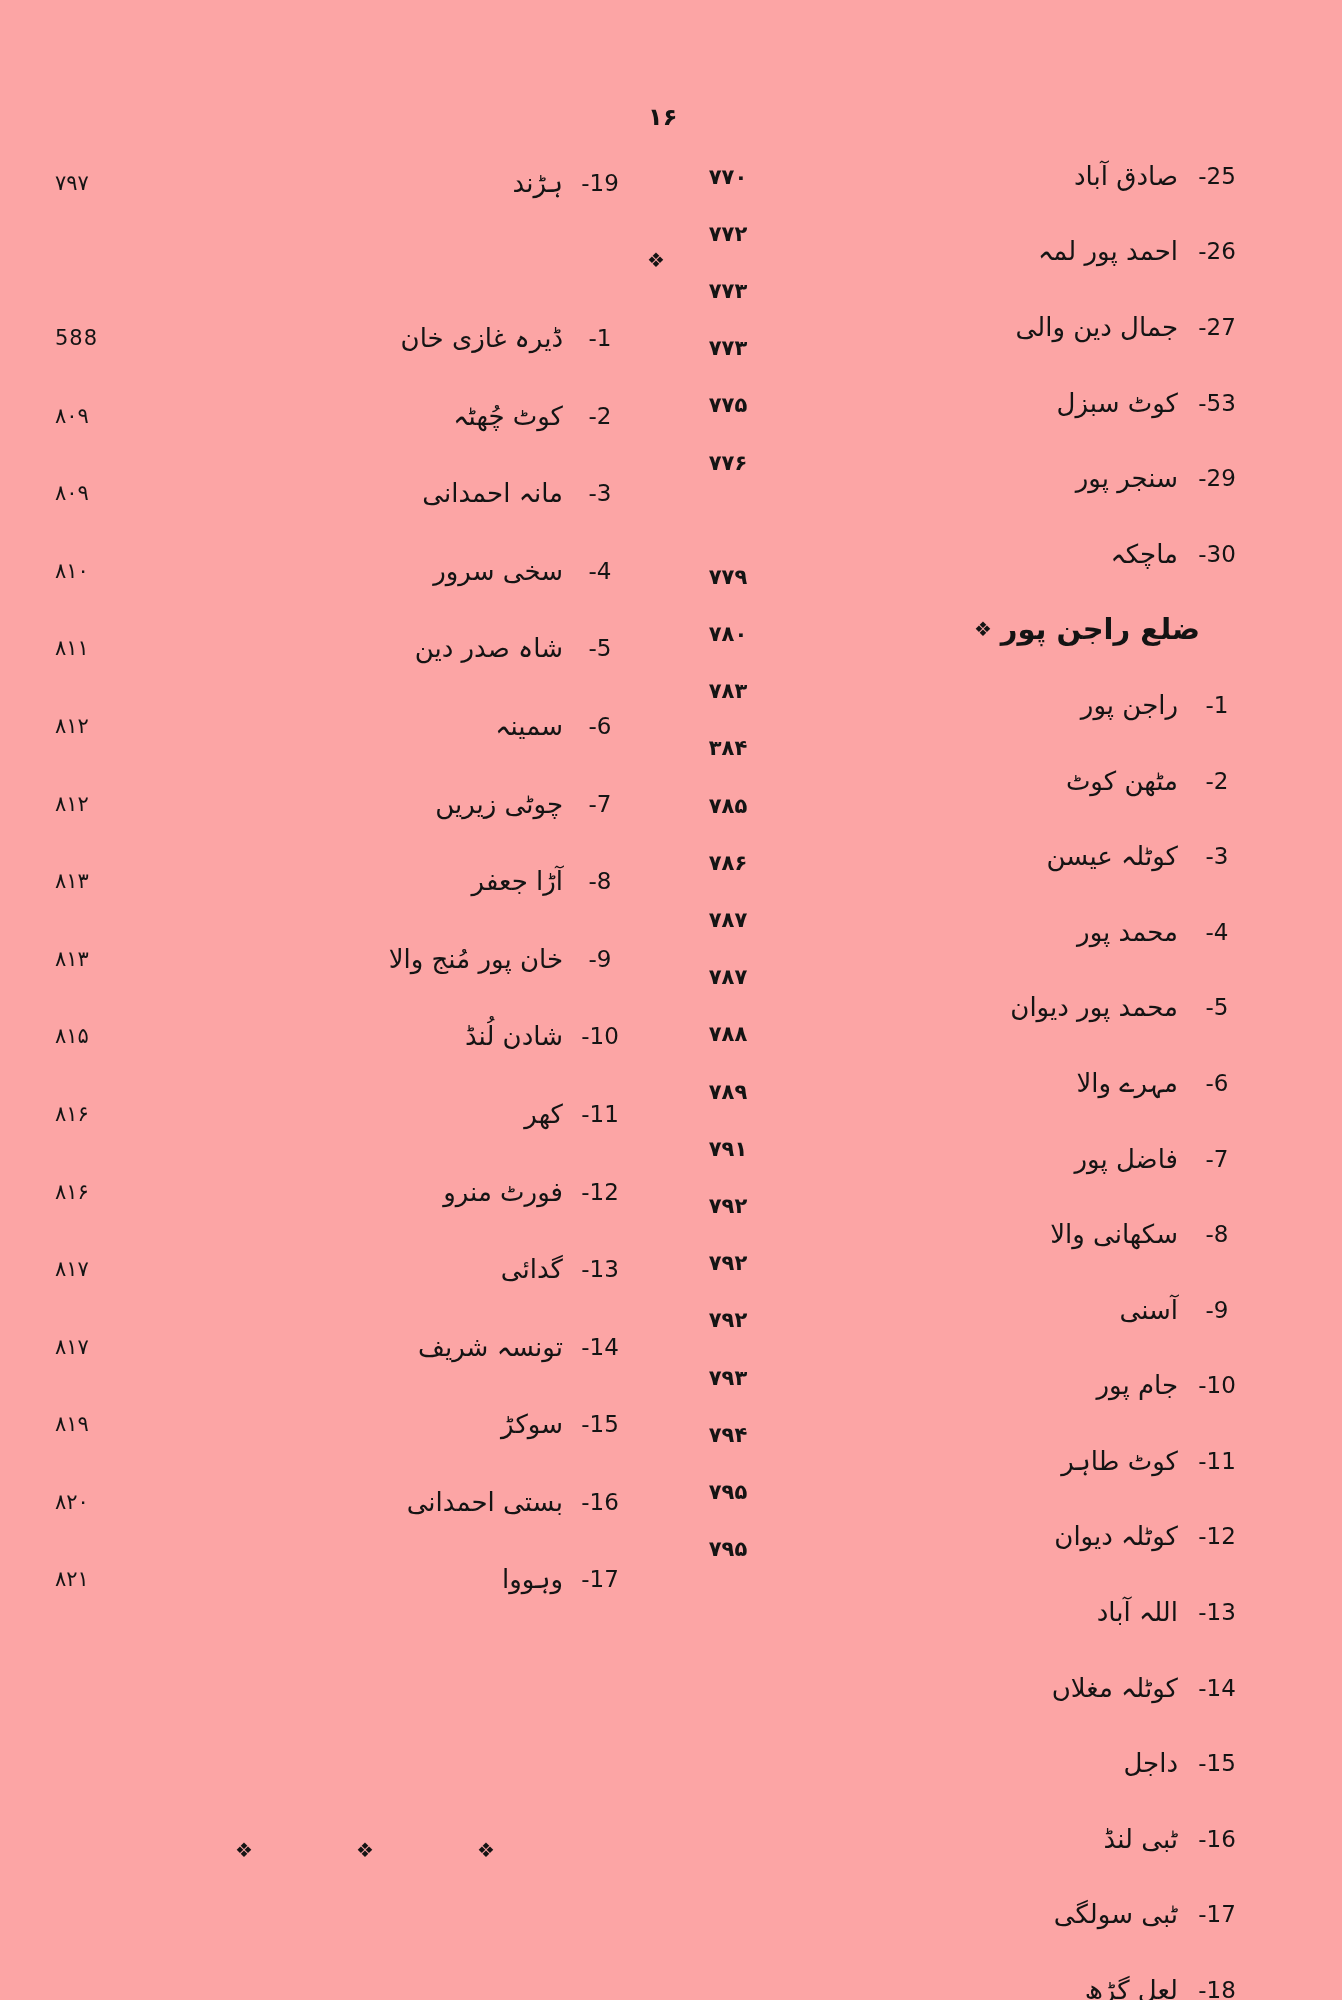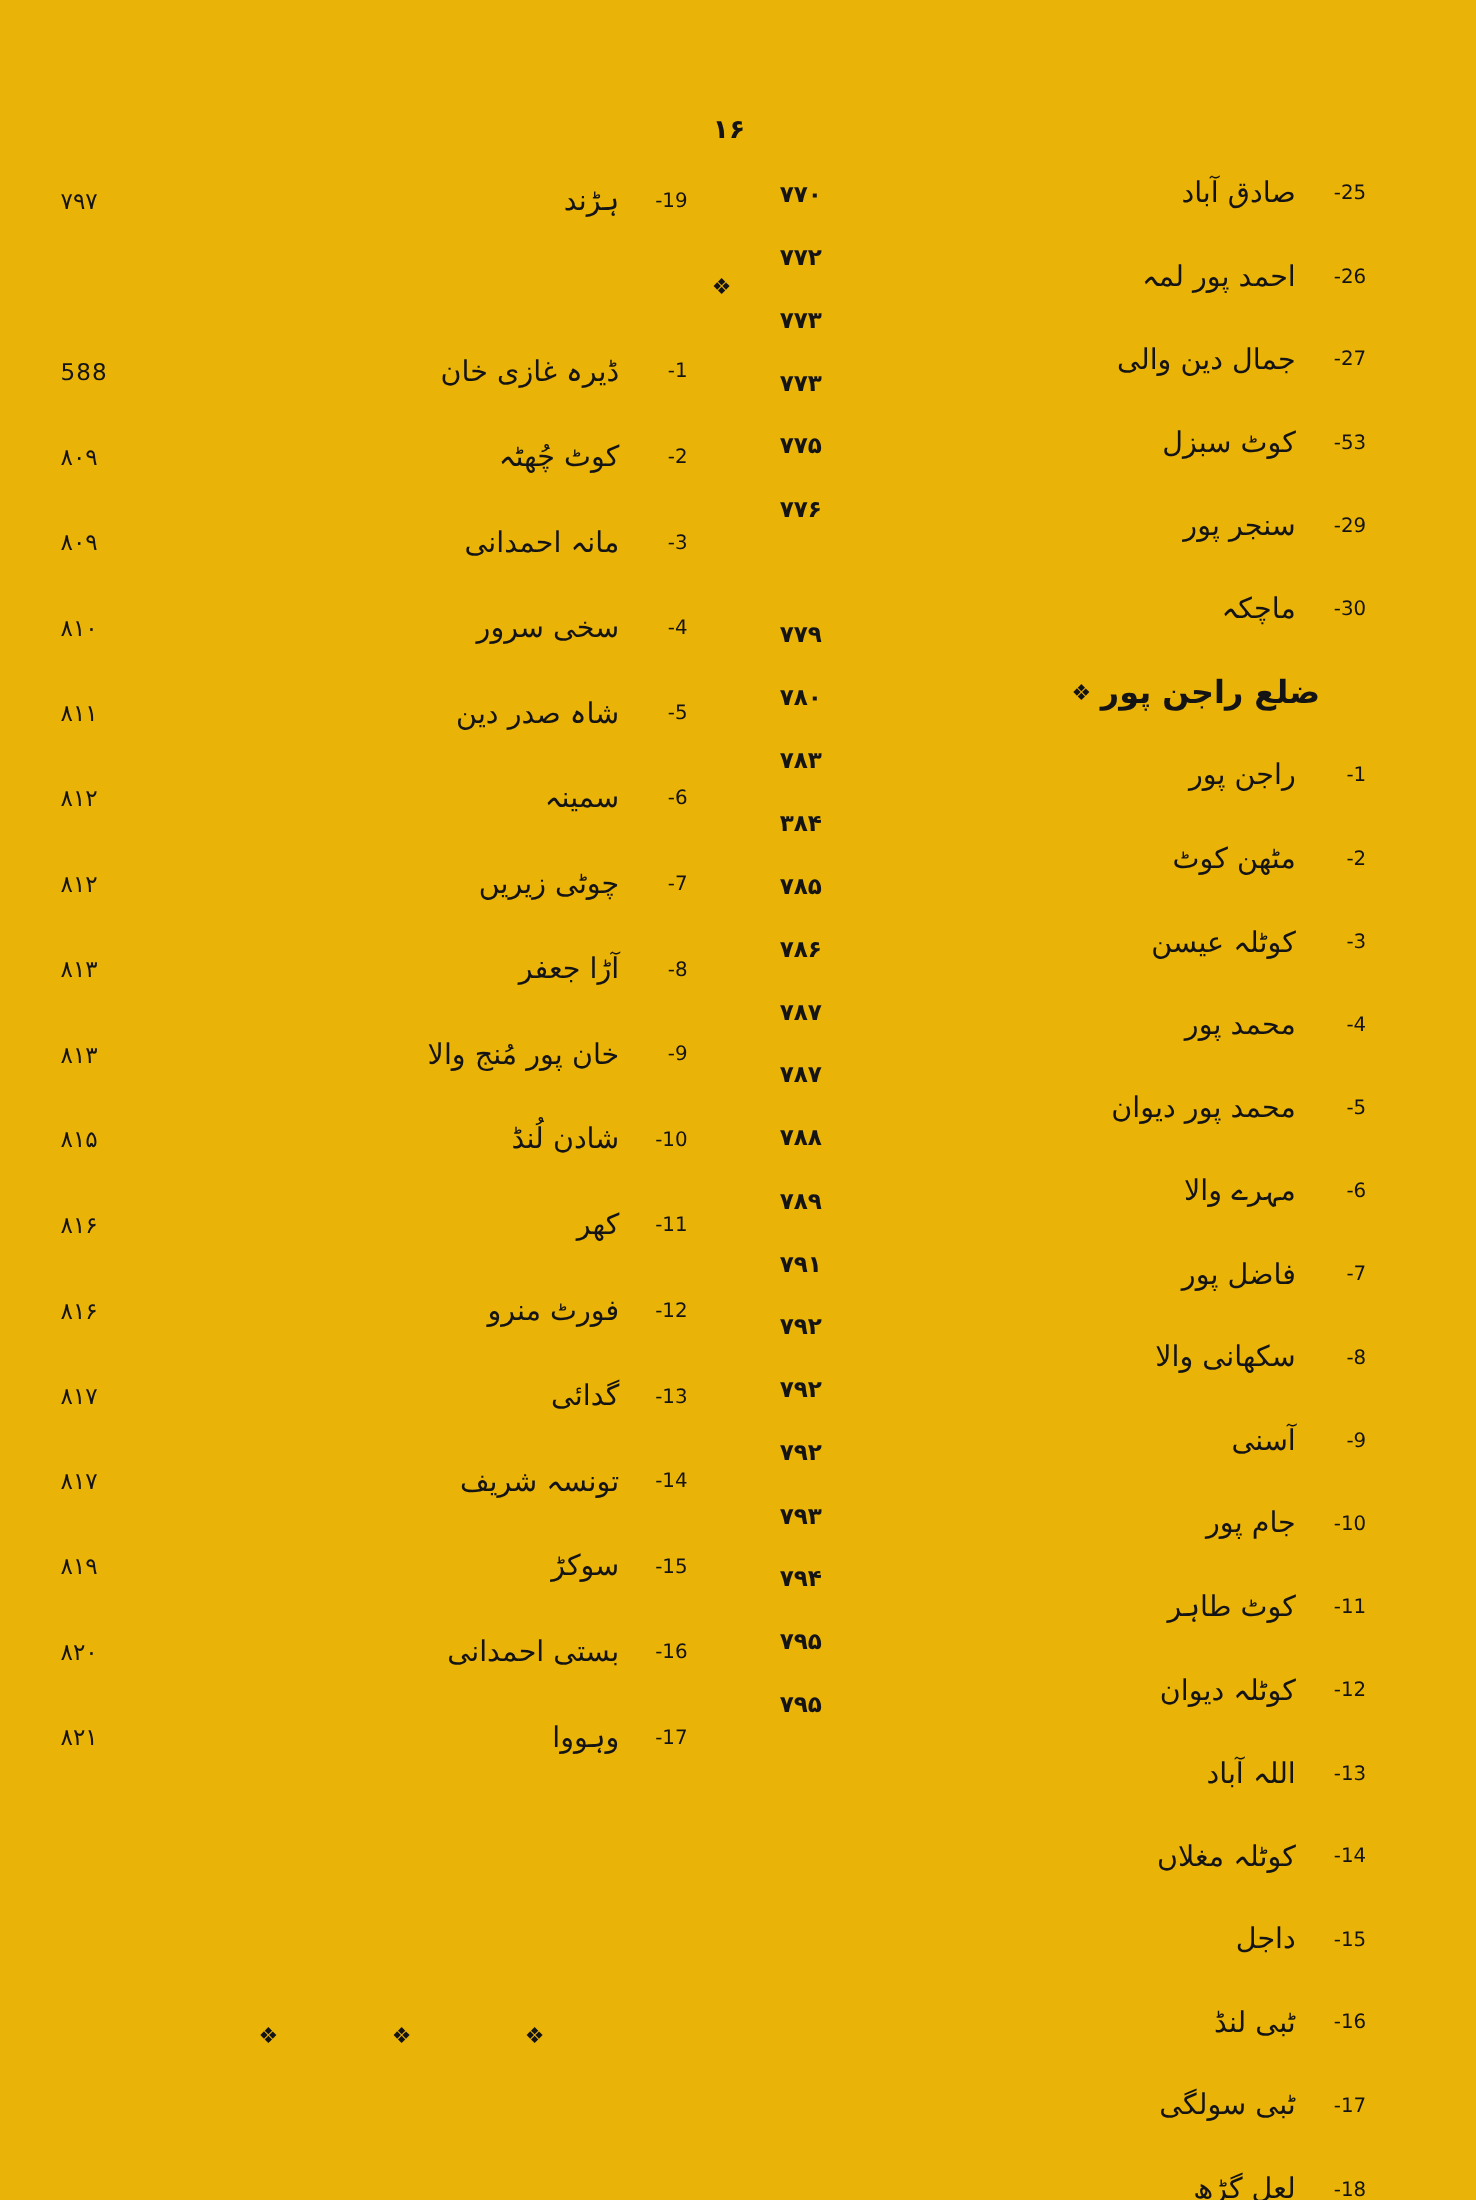--- a/index.html
+++ b/index.html
@@ -1,23 +1,23 @@
 <!DOCTYPE html>
 <html lang="ur"><head>
 <meta charset="utf-8">
 <style>
   html,body{margin:0;padding:0;background:#e8e8e8;}
-  .page{position:relative;width:1342px;height:2000px;background:#eab308;
+  .page{position:relative;width:1342px;height:2000px;background:#fca5a5;
         font-family:"DejaVu Sans",sans-serif;color:#141414;overflow:hidden;}
   .pageno{position:absolute;top:103px;left:648px;font-size:24px;font-weight:bold;letter-spacing:2px;}
 
   
   .right-entries{position:absolute;top:138px;right:100px;width:430px;direction:rtl;}
   .rrow{height:75.6px;display:flex;align-items:center;justify-content:flex-start;gap:14px;}
-  .e-num{direction:ltr;unicode-bidi:isolate;min-width:50px;text-align:right;font-size:18px;}
+  .e-num{direction:ltr;unicode-bidi:isolate;min-width:50px;text-align:center;font-size:23px;}
   .e-name{font-size:26px;white-space:nowrap;}
 
   .r-hdr-row{position:relative;height:75.6px;}
   .hdr-text{position:absolute;top:50%;transform:translateY(-50%);font-weight:bold;font-size:29px;white-space:nowrap;}
   .r-hdr-row .hdr-text{right:42px;}
   .orn{font-size:20px;color:#141414;}
   .r-hdr-orn{position:absolute;right:250px;top:50%;transform:translateY(-50%);}
 
   
   .mid-pages{position:absolute;top:148px;left:684px;width:88px;font-weight:bold;}

